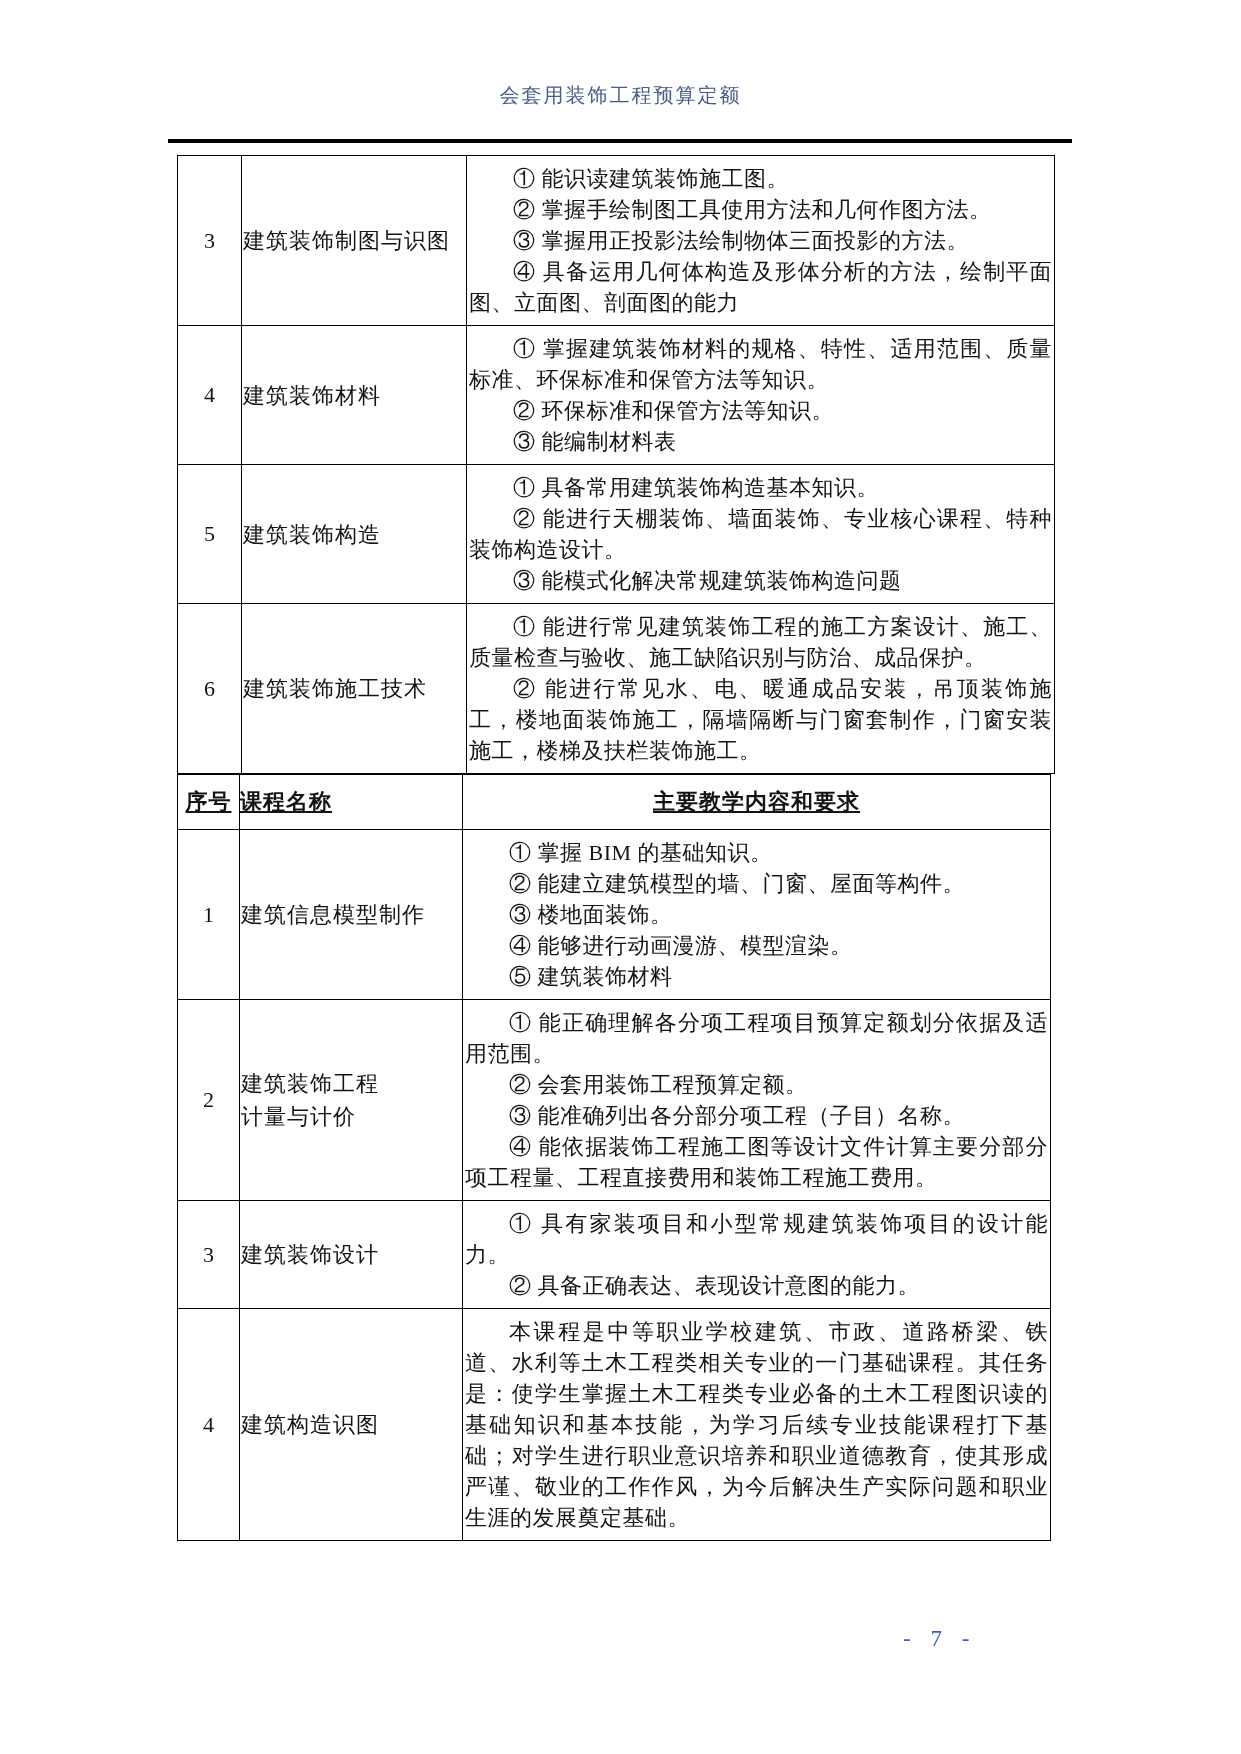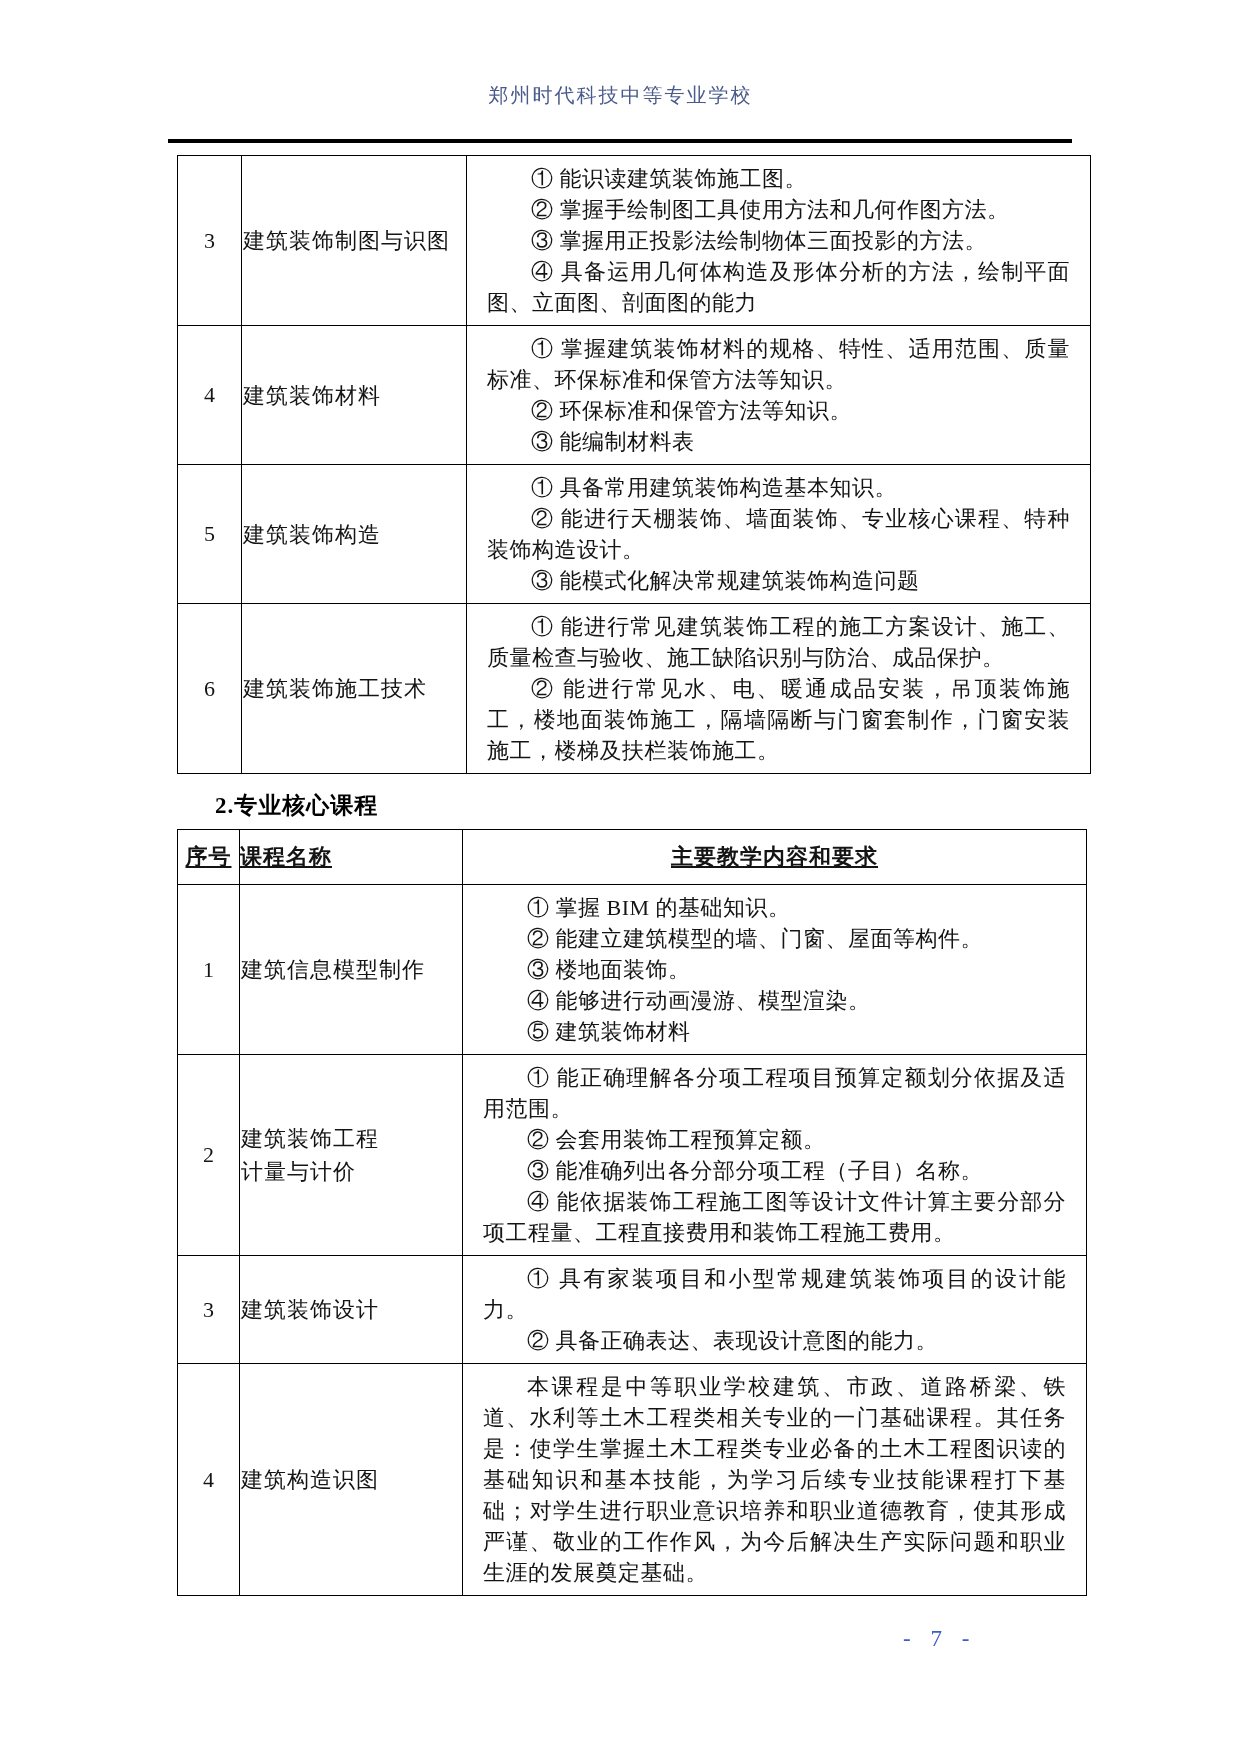--- a/index.html
+++ b/index.html
@@ -15,38 +15,38 @@
   .header-rule { position:absolute; top:139px; left:168px; width:904px; height:4px; background:#000; }
 
   .content { position:absolute; top:155px; left:177px; width:866px; }
 
   table { border-collapse:collapse; width:866px; table-layout:fixed; }
   td,th { border:1.5px solid #000; vertical-align:middle; }
   th { font-size:22px; font-weight:bold; padding:12px 0; letter-spacing:1px;text-decoration:underline; }
   .col-no { width:61px; text-align:center; font-size:22px; }
   .col-course { width:222px; text-align:left; font-size:22px; letter-spacing:1px; }
   .col-course div { line-height:33px; }
-  .col-content { width:583px; padding:7px 20px; font-size:22px; }
+  .col-content { width:583px; padding:7px 2px; font-size:22px; }
   .col-content p { margin:0; text-indent:2em; line-height:31px; letter-spacing:0.5px; text-align:justify; }
 
   .section-heading {
     margin:16px 0 8px 38px;
     font-size:23px; font-weight:bold; letter-spacing:1px;
     color:#000;
   }
   .page-number {
     position:absolute; left:903px; top:1626px;
     font-size:23px; letter-spacing:7px; color:#3f5dc0;
   }
 </style>
 </head>
 <body>
 
 <div class="doc-header">
-  <span class="doc-title">郑州时代科技中等专业学校</span>
+  <span class="doc-title">会套用装饰工程预算定额</span>
 </div>
 <div class="header-rule"></div>
 
 <div class="content">
 
   <table>
     <tbody id="table1-body">
         <tr>
     <td class="col-no">3</td>
     <td class="col-course">
@@ -87,21 +87,20 @@
             <div>建筑装饰施工技术</div>
           </td>
     <td class="col-content">
             <p>① 能进行常见建筑装饰工程的施工方案设计、施工、质量检查与验收、施工缺陷识别与防治、成品保护。</p>
             <p>② 能进行常见水、电、暖通成品安装，吊顶装饰施工，楼地面装饰施工，隔墙隔断与门窗套制作，门窗安装施工，楼梯及扶栏装饰施工。</p>
           </td>
   </tr>
       </tbody>
   </table>
 
-  <div class="section-heading">2.专业核心课程</div>
 
   <table>
     <thead>
       <tr>
         <th class="col-no">序号</th>
         <th class="col-course">课程名称</th>
         <th class="col-content">主要教学内容和要求</th>
       </tr>
     </thead>
     <tbody id="table2-body">

